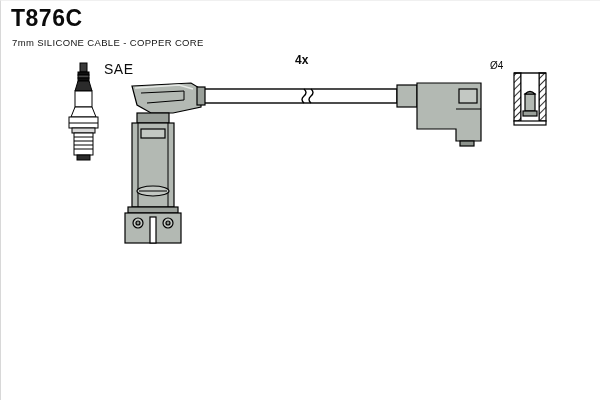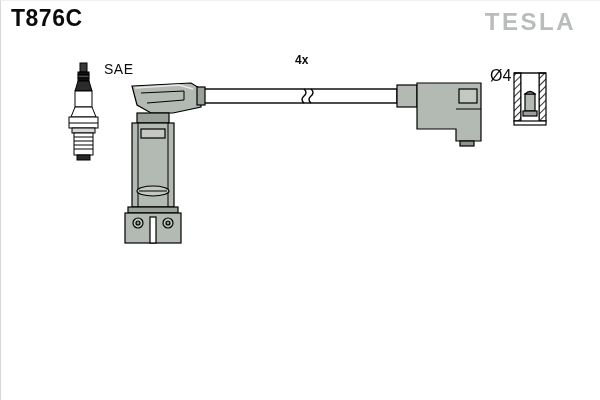--- a/index.html
+++ b/index.html
@@ -61,37 +61,37 @@
     position: absolute;
     left: 294px;
     top: 52px;
     font-size: 12px;
     font-weight: bold;
     color: #0b0b0b;
   }
   #dia-label {
     position: absolute;
     left: 489px;
-    top: 66px;
-    font-size: 16px;
+    top: 59px;
+    font-size: 10px;
     color: #0b0b0b;
   }
   svg.art {
     position: absolute;
     left: 0;
     top: 0;
   }
 </style>
 </head>
 <body>
 
 <div id="page">
 
   <div id="part-title">T876C</div>
-  <div id="brand-logo">TESLA</div>
+  <div id="part-subtitle">7mm SILICONE CABLE - COPPER CORE</div>
 
   <div id="sae-label">SAE</div>
   <div id="qty-label">4x</div>
   <div id="dia-label">Ø4</div>
 
   <svg class="art" width="600" height="400" viewBox="0 0 600 400">
     <defs>
       <pattern id="hatch" width="5" height="5" patternTransform="rotate(45)" patternUnits="userSpaceOnUse">
         <rect width="5" height="5" fill="#ffffff"></rect>
         <line x1="0" y1="0" x2="0" y2="5" stroke="#000000" stroke-width="1.6"></line>

